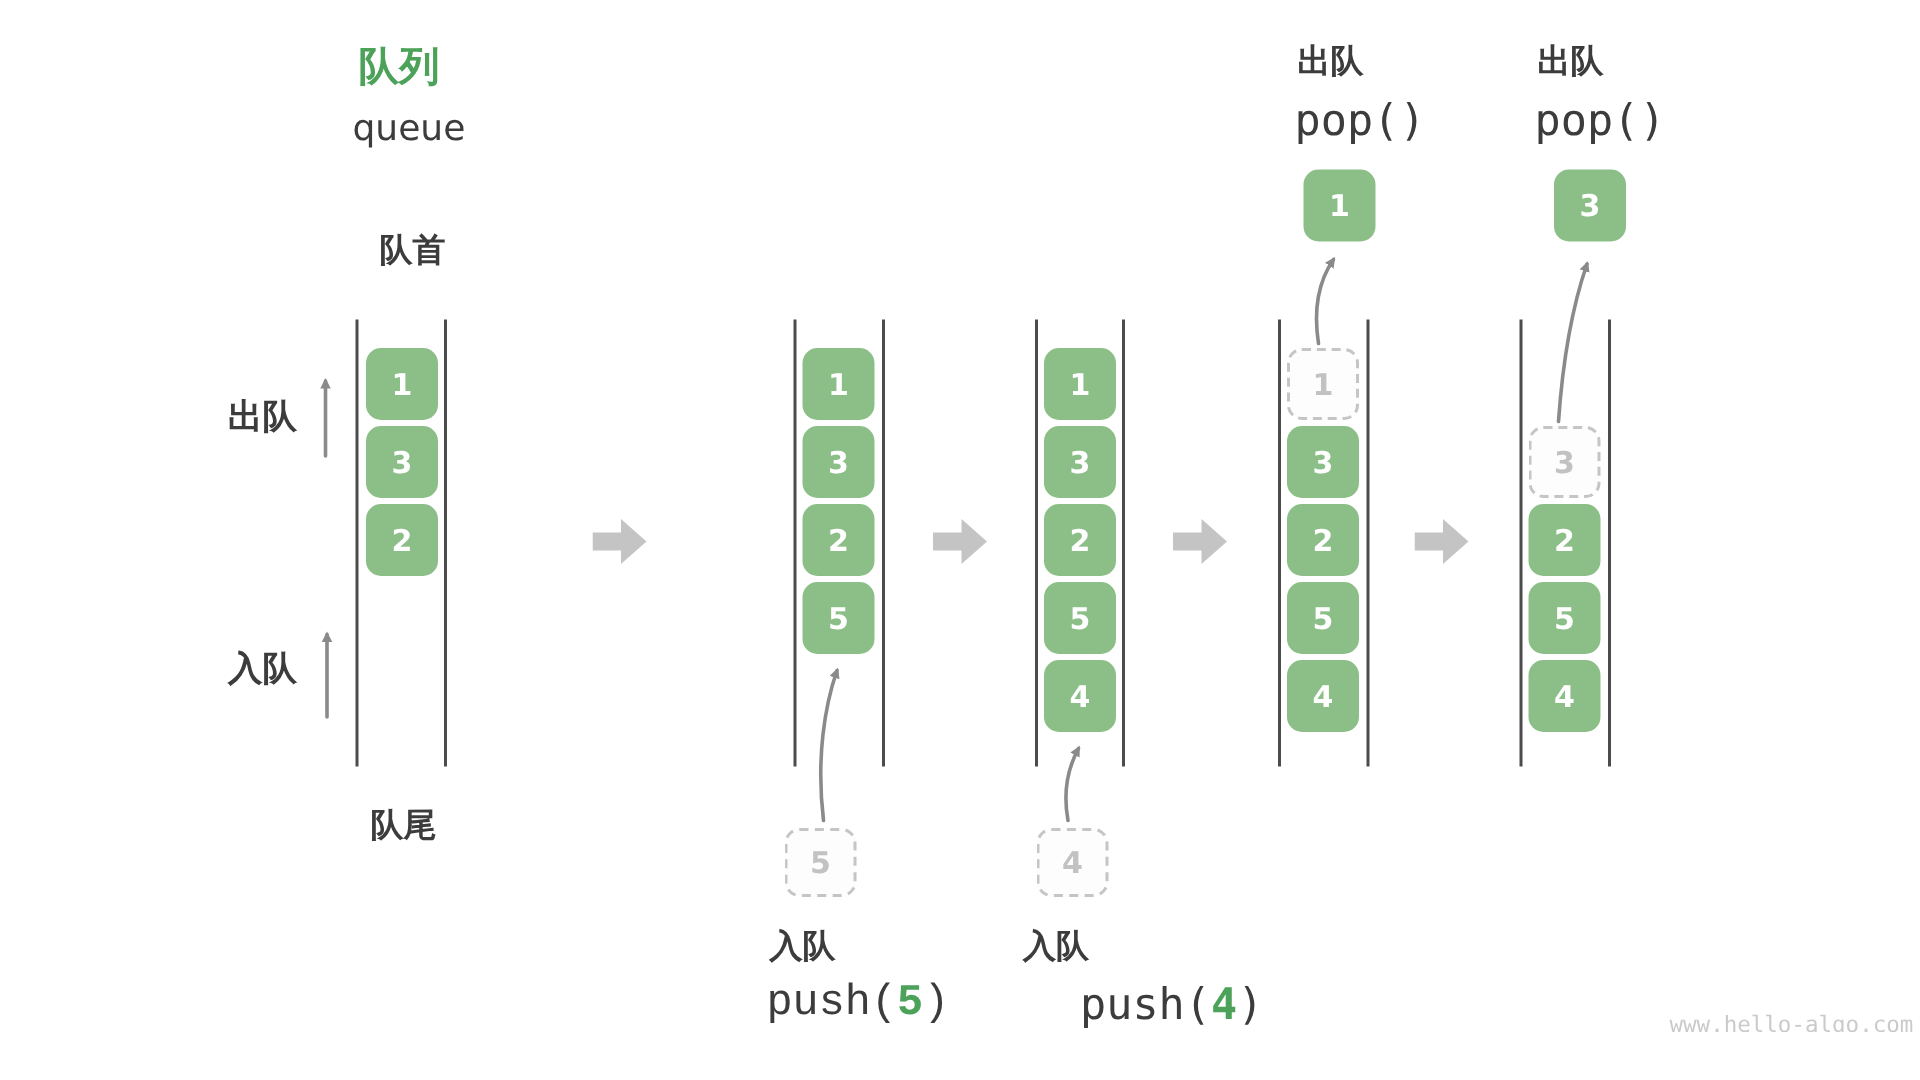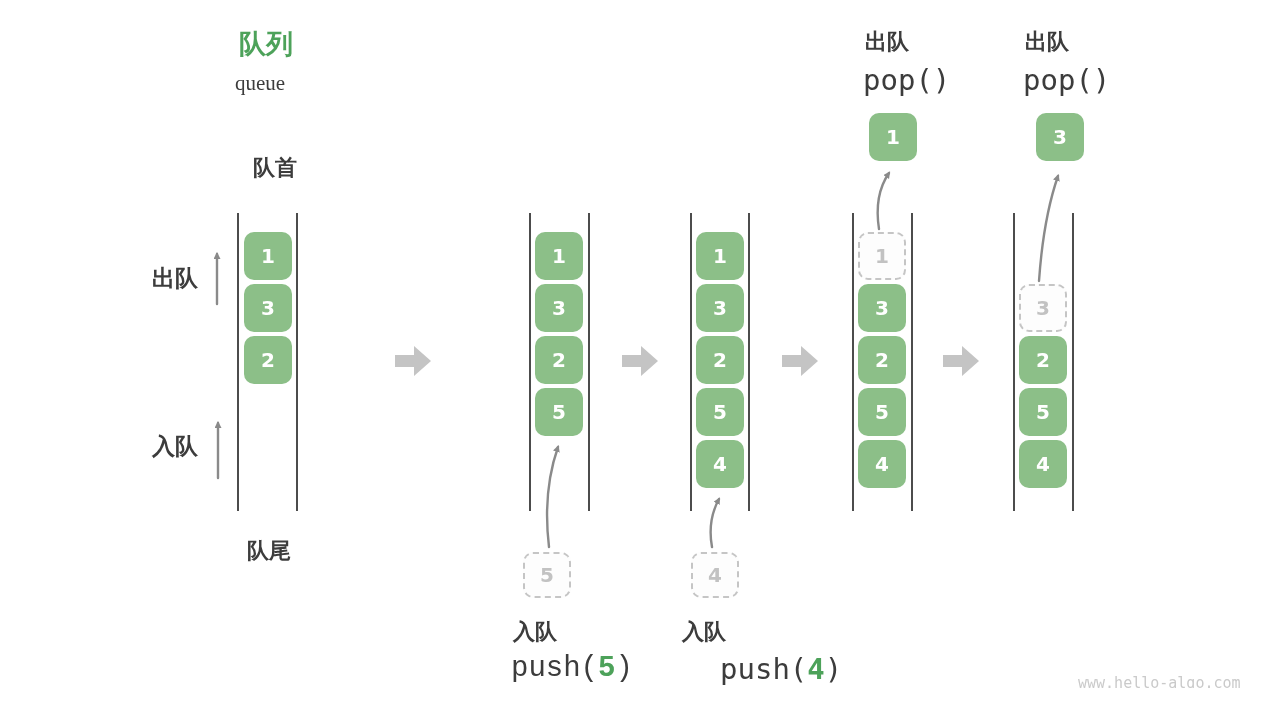--- a/index.html
+++ b/index.html
@@ -17,29 +17,29 @@
     display:flex;align-items:center;justify-content:center;
   }
   .qbox.ghost{
     background:#fdfdfd;border:2px dashed var(--dashed-gray,#c5c5c5);
     color:var(--ghost-text,#c2c2c2);
   }
   .qbox.staged{height:46px;}
   
   .zh{font-weight:700;color:var(--dark-text,#3c3c3c);font-size:22px;line-height:1.1;}
   .title-zh{font-size:27px;color:var(--title-green,#4DA25A);font-weight:700;}
-  .title-en{font-size:21px;color:var(--dark-text,#3c3c3c);font-family:Liberation Serif, serif;}
+  .title-en{font-size:24px;color:var(--dark-text,#3c3c3c);}
   .code{
     font-family:"DejaVu Sans Mono","Liberation Mono",monospace;
     font-size:29px;color:var(--dark-text,#3c3c3c);white-space:pre;
   }
   .code .arg{color:var(--title-green,#4DA25A);font-weight:700;}
   .watermark{
     font-family:"DejaVu Sans Mono","Liberation Mono",monospace;
-    font-size:15px;color:var(--watermark-gray,#cacaca);
+    font-size:15px;color:var(--watermark-gray,#cacaca);margin-left:35px;
   }
   
   #arrow-overlay{position:absolute;left:0;top:0;width:1280px;height:720px;pointer-events:none;}
   .thin-arrow{stroke:var(--arrow-gray,#8a8a8a);stroke-width:2.4;fill:none;stroke-linecap:round;}
   .arrowhead{fill:var(--arrow-gray,#8a8a8a);}
   .block-arrow{position:absolute;width:37px;height:32px;}
   .block-arrow-shape{fill:var(--block-arrow-gray,#c4c4c4);}
 </style>
 </head>
 <body>

